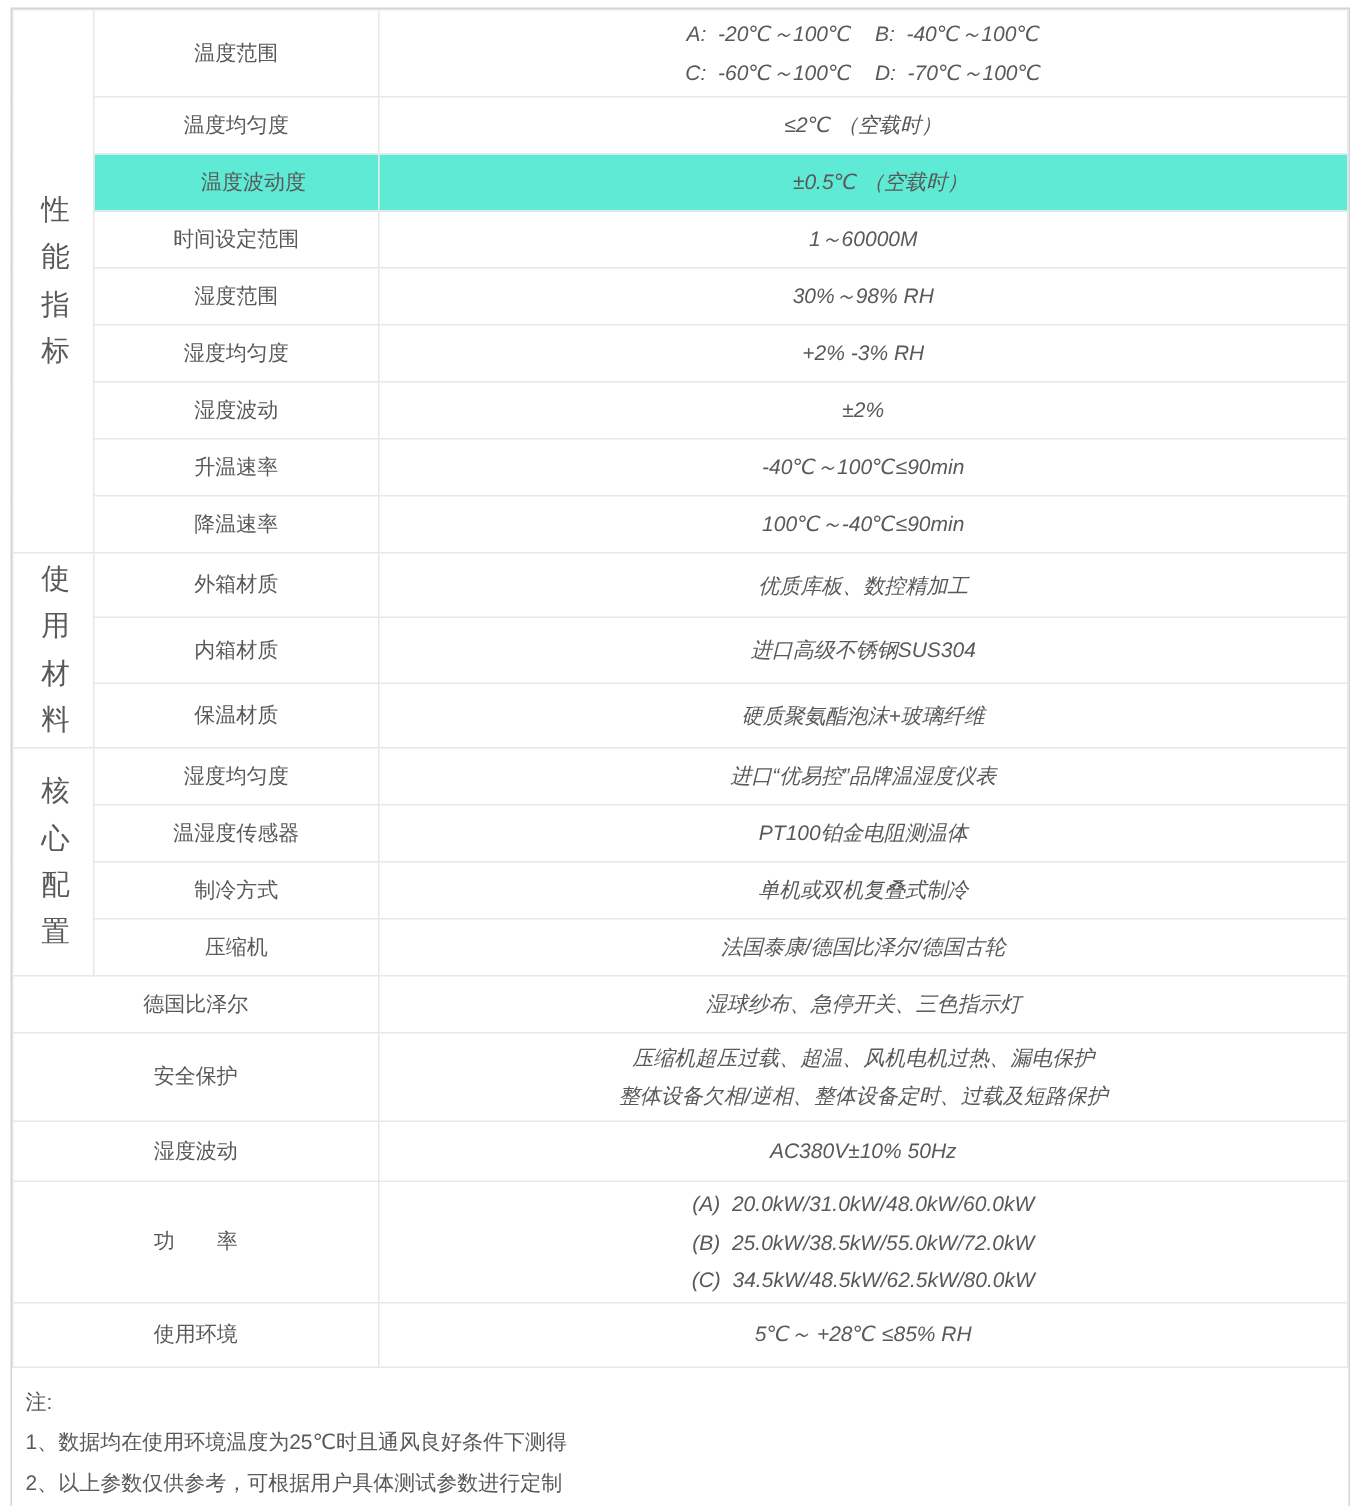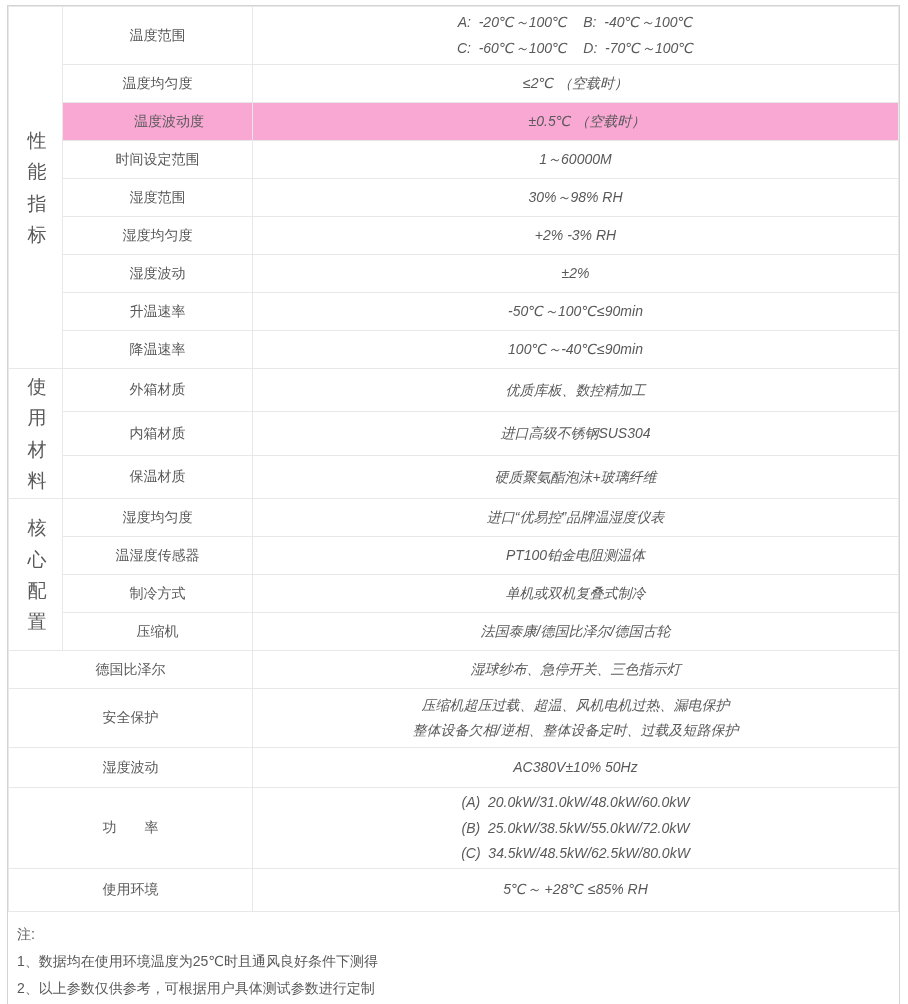--- a/index.html
+++ b/index.html
@@ -57,21 +57,21 @@
     line-height: 1.8;
     font-style: italic;
   }
   tr.row      { height: 38px; }
   tr.row-h2   { height: 58px; }
   tr.row-h2b  { height: 59px; border-radius: 11px; }
   tr.row-h2c  { height: 40px; }
   tr.row-h3   { height: 76px; }
   tr.row-last { height: 43px; margin-left: 43px; }
   tr.gray td.label,
-  tr.gray td.value { background: #f9a8d4; padding-left: 29px; }
+  tr.gray td.value { background: #5eead4; padding-left: 29px; }
   .notes {
     padding: 9px 12px 10px 9px;
     font-size: 14px;
     line-height: 27px;
     color: #595959;
     text-align: left;
     min-height: 99px;
   }
   .notes .note-line { white-space: pre-wrap; }
 </style>
@@ -116,21 +116,21 @@
         <tr class="row">
           <td class="label">湿度均匀度</td>
           <td class="value">+2% -3% RH</td>
         </tr>
         <tr class="row">
           <td class="label">湿度波动</td>
           <td class="value">±2%</td>
         </tr>
         <tr class="row">
           <td class="label">升温速率</td>
-          <td class="value">-50℃～100℃≤90min</td>
+          <td class="value">-40℃～100℃≤90min</td>
         </tr>
         <tr class="row">
           <td class="label">降温速率</td>
           <td class="value">100℃～-40℃≤90min</td>
         </tr>
 
         <tr class="row">
           <td class="cat" rowspan="3">
               <span class="vtext">使用材料</span>
             </td>

